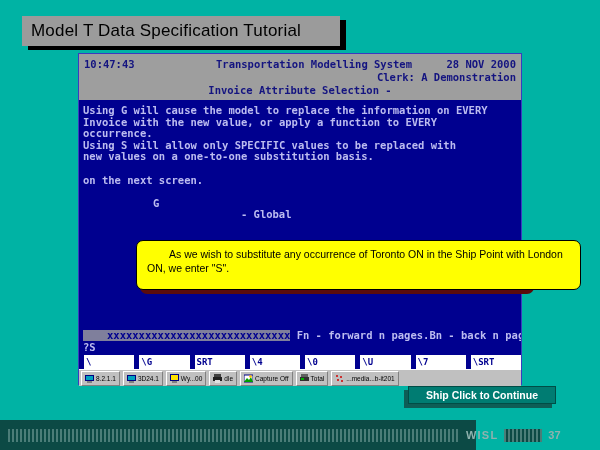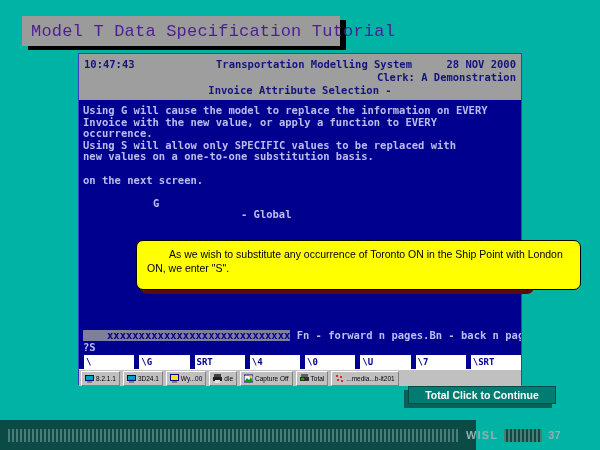--- a/index.html
+++ b/index.html
@@ -16,23 +16,22 @@
     width:318px; height:30px; background:#000;
   }
   #title-box{
     position:absolute; left:22px; top:16px;
     width:318px; height:30px;
     background:#9b9b9b;
     display:flex; align-items:center;
     padding-left:9px;
   }
   #title-text{
-    font-size:17px; color:#4c1d95; letter-spacing:.2px;
+    font-size:17px; color:#000000; letter-spacing:.2px;
     white-space:nowrap;
-    font-family:Liberation Mono, monospace;
   }
 
   
   #terminal{
     position:absolute; left:78px; top:53px;
     width:444px; height:332px;
     background:#9e9e9e;
     border:1px solid #3b3bbf;
   }
   #term-header{
@@ -279,21 +278,21 @@
   </div>
 </div>
 
 <div id="callout-shadow"></div>
 <div id="callout">
   <div id="callout-text">As we wish to substitute any occurrence of Toronto ON in the Ship Point  with London ON, we enter "S".</div>
 </div>
 
 <div id="btn-shadow"></div>
 <div id="continue-btn">
-  <span>Total Click to Continue</span>
+  <span>Ship Click to Continue</span>
 </div>
 
 <div id="footer">
   <div class="bars" id="bars-long"></div>
   <span id="footer-label">WISL</span>
   <div class="bars" id="bars-short"></div>
   <span id="footer-page">37</span>
 </div>
 
 </body></html>

